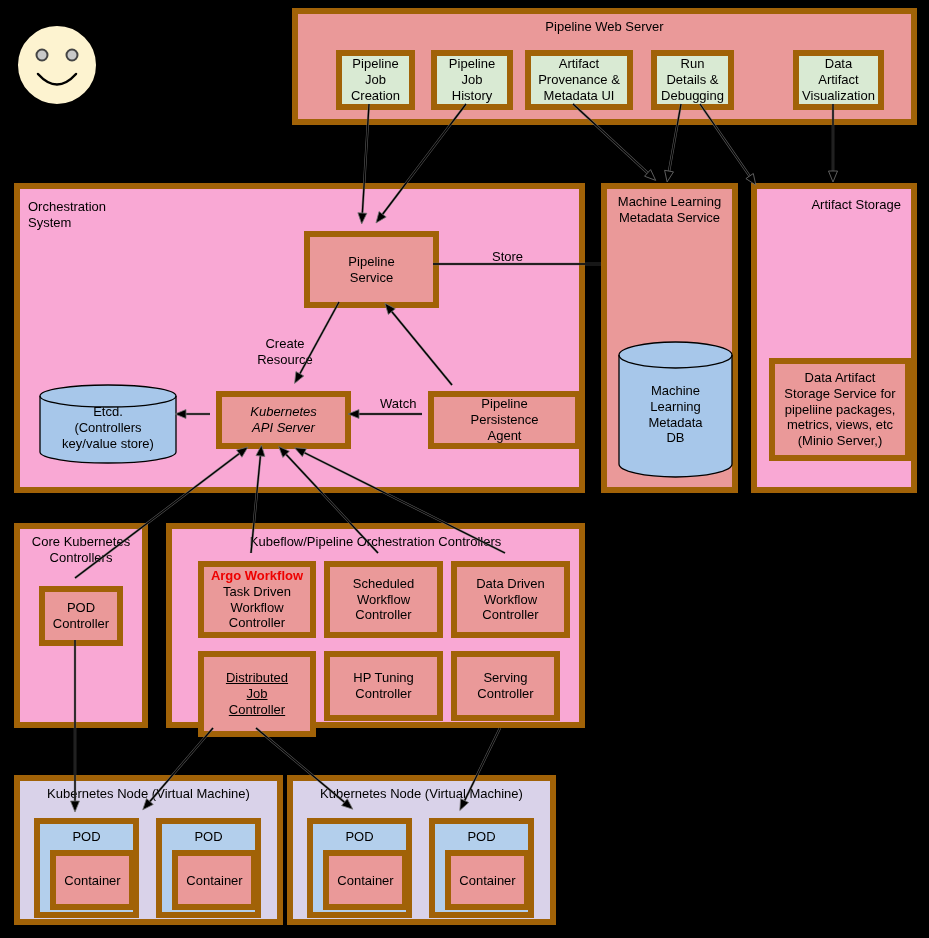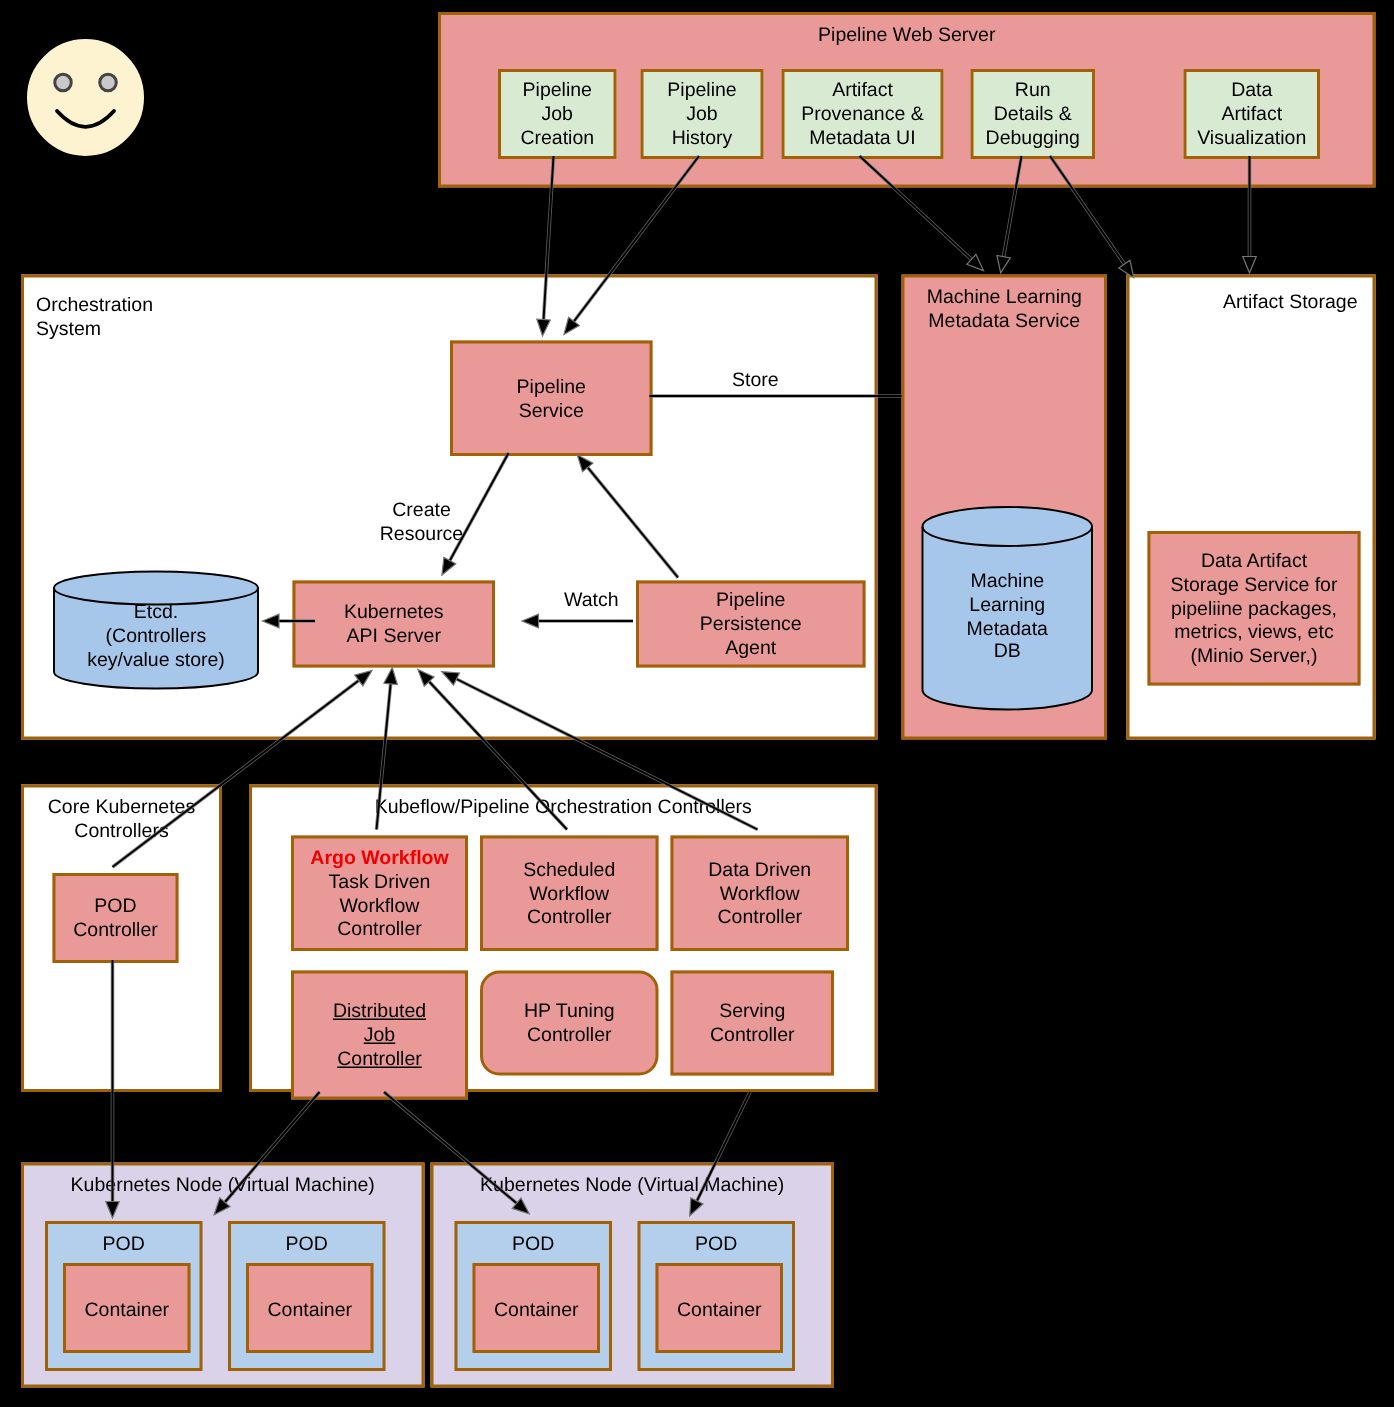--- a/index.html
+++ b/index.html
@@ -1,21 +1,21 @@
 <!DOCTYPE html>
 <html><head>
 <meta charset="utf-8">
 <style>
   html,body{margin:0;padding:0;background:#000;}
   #page{position:relative;width:929px;height:938px;background:#000;overflow:hidden;
         font-family:"Liberation Sans","DejaVu Sans",sans-serif;font-size:13px;color:#000;}
-  .box{position:absolute;box-sizing:border-box;border:2px solid #a16207;}
+  .box{position:absolute;box-sizing:border-box;border:6px solid #a16207;}
   .rose{background:#ea9999;}
   .green{background:#d9ead3;}
-  .cream{background:#ffffff;}
+  .cream{background:#f9a8d4;}
   .purple{background:#d9d2e9;}
   .blue{background:#b3cfec;}
   .center{display:flex;align-items:center;justify-content:center;text-align:center;}
   .pre{white-space:pre-line;line-height:1.22;}
   .title-top{position:absolute;top:5px;left:0;right:0;text-align:center;line-height:1.25;}
   .floatlabel{position:absolute;line-height:1.22;}
   .cyl-text{position:absolute;display:flex;align-items:center;justify-content:center;
             text-align:center;line-height:1.22;}
   svg.cyl{position:absolute;left:0;top:0;}
   #overlay{position:absolute;left:0;top:0;z-index:10;pointer-events:none;}
@@ -53,21 +53,21 @@
   </div>
 
   <div class="box cream" style="left:14px;top:183px;width:571px;height:310px;">
     <div class="floatlabel pre" style="left:8px;top:10px;">Orchestration
 System</div>
     <div class="box rose center pre" style="left:284px;top:42px;width:135px;height:77px;">Pipeline
 Service</div>
     <div class="floatlabel" style="left:472px;top:60px;">Store</div>
     <div class="floatlabel pre" style="left:230px;top:147px;width:70px;text-align:center;">Create
 Resource</div>
-    <div class="box rose center pre" style="left:179px;top:202px;width:135px;height:58px;">Kubernetes
+    <div class="box rose center pre" style="left:196px;top:202px;width:135px;height:58px;font-style:italic;">Kubernetes
 API Server</div>
     <div class="floatlabel" style="left:360px;top:207px;">Watch</div>
     <div class="box rose center pre" style="left:408px;top:202px;width:153px;height:58px;">Pipeline
 Persistence
 Agent</div>
 
     <svg class="cyl" style="left:18px;top:194px;" width="140" height="82" viewBox="0 0 140 82">
       <rect x="2" y="13" width="136" height="56" fill="#a7c7ea"></rect>
       <path d="M2,69 A68,11 0 0 0 138,69" fill="#a7c7ea" stroke="#000" stroke-width="1.3"></path>
       <ellipse cx="70" cy="13" rx="68" ry="11" fill="#a7c7ea" stroke="#000" stroke-width="1.3"></ellipse>
@@ -123,21 +123,21 @@
     </div>
     <div class="box rose center pre" style="left:152px;top:32px;width:119px;height:77px;">Scheduled
 Workflow
 Controller</div>
     <div class="box rose center pre" style="left:279px;top:32px;width:119px;height:77px;">Data Driven
 Workflow
 Controller</div>
     <div class="box rose center pre" style="left:26px;top:122px;width:118px;height:86px;text-decoration:underline;">Distributed
 Job
 Controller</div>
-    <div class="box rose center pre" style="left:152px;top:122px;width:119px;height:70px;border-radius:13px;">HP Tuning
+    <div class="box rose center pre" style="left:152px;top:122px;width:119px;height:70px;">HP Tuning
 Controller</div>
     <div class="box rose center pre" style="left:279px;top:122px;width:109px;height:70px;">Serving
 Controller</div>
   </div>
 
   <div class="box purple" style="left:14px;top:775px;width:269px;height:150px;">
     <div class="title-top">Kubernetes Node (Virtual Machine)</div>
     <div class="box blue" style="left:14px;top:37px;width:105px;height:100px;">
       <div class="title-top">POD</div>
       <div class="box rose center" style="left:10px;top:26px;width:85px;height:60px;">Container</div>

